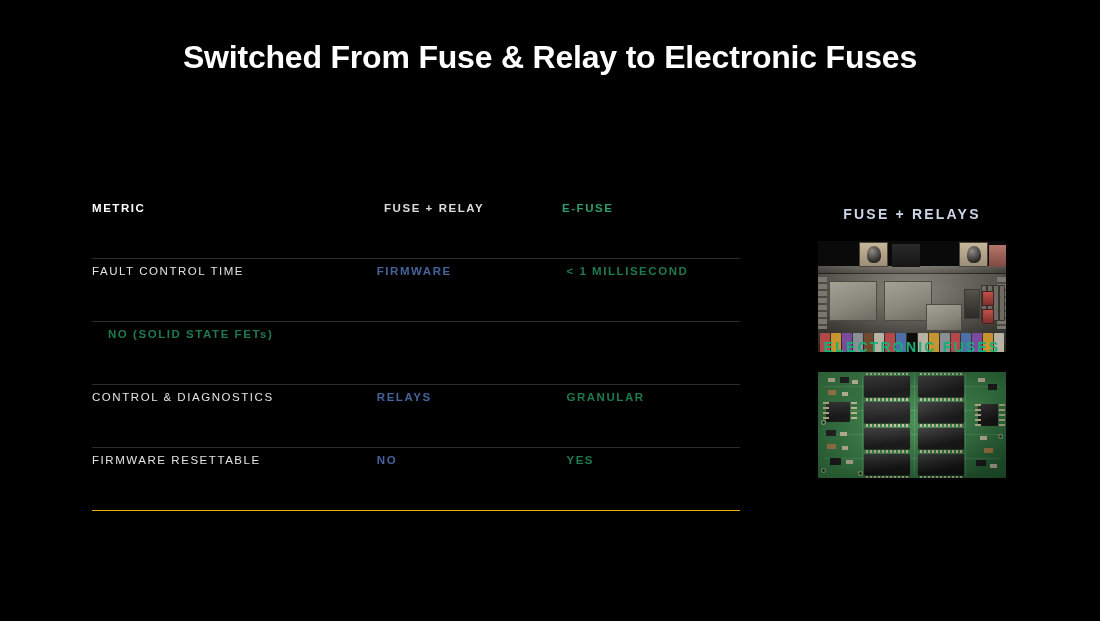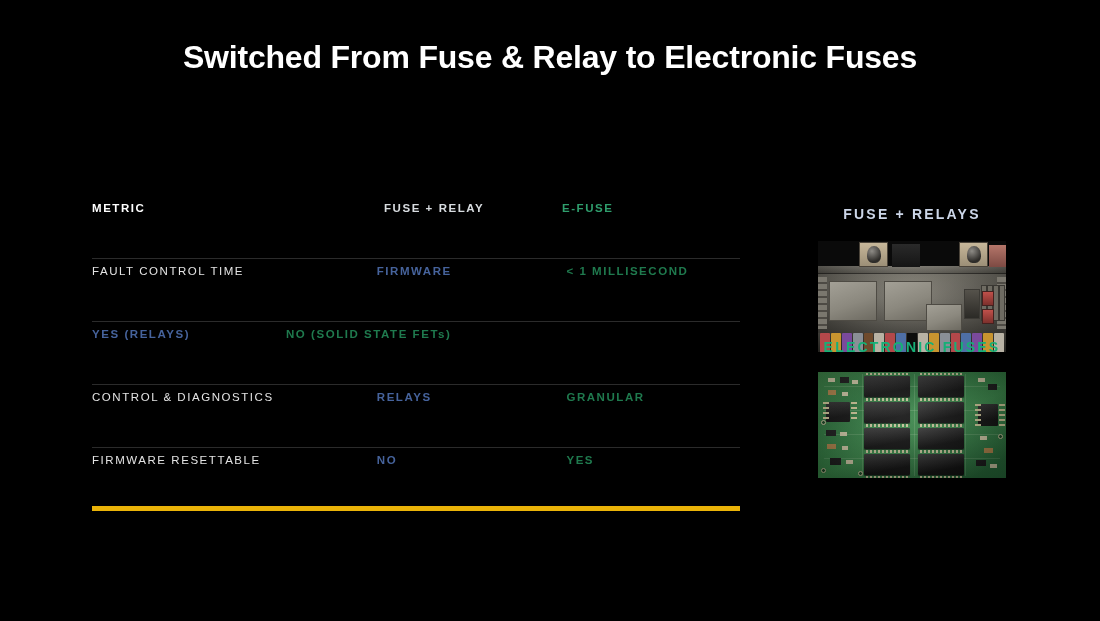--- a/index.html
+++ b/index.html
@@ -18,23 +18,23 @@
     font-size:32px; font-weight:600; letter-spacing:-0.2px;
     color:#ffffff; line-height:42px;
     white-space:nowrap;
   }
 
   
   .table { position:absolute; left:92px; top:196px; width:648px; }
   .row {
     position:relative; height:63px;
     border-bottom:1px solid #2b2b2b;
-    display:flex; align-items:flex-start;
-  }
-  .row.last { border-bottom:5px solid #eab308; }
+    display:flex; align-items:flex-start;justify-content:space-between;
+  }
+  .row.last { border-bottom:1px solid #eab308; }
   .cell { font-size:11.5px; letter-spacing:1.55px; white-space:nowrap; padding-top:6px; }
   .c-metric { width:292px; }
   .c-fr     { width:178px; }
   .c-ef     { width:178px; }
 
   .head .c-metric { color:#ffffff; font-weight:700; }
   .head .c-fr     { color:#d8dce0; font-weight:600; }
   .head .c-ef     { color:#2f9e6d; font-weight:600; }
 
   .body .c-metric { color:#e3e3e3; font-weight:400; }
@@ -187,21 +187,20 @@
       <div class="cell c-ef">E-FUSE</div>
     </div>
 
     <div class="row body">
       <div class="cell c-metric">FAULT CONTROL TIME</div>
       <div class="cell c-fr">FIRMWARE</div>
       <div class="cell c-ef">&lt; 1 MILLISECOND</div>
     </div>
 
     <div class="row body">
-      <div class="cell c-fr">YES (RELAYS)</div>
       <div class="cell c-ef">NO (SOLID STATE FETs)</div>
     </div>
 
     <div class="row body">
       <div class="cell c-metric">CONTROL &amp; DIAGNOSTICS</div>
       <div class="cell c-fr">RELAYS</div>
       <div class="cell c-ef">GRANULAR</div>
     </div>
 
     <div class="row body last">

